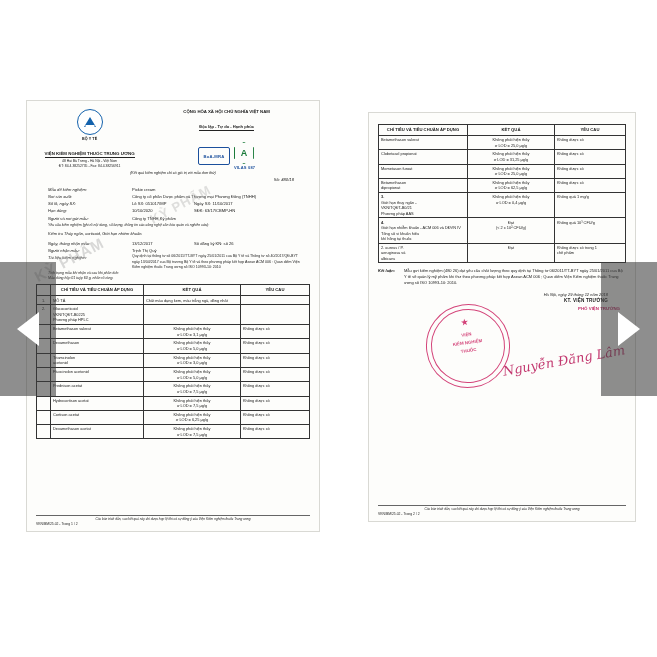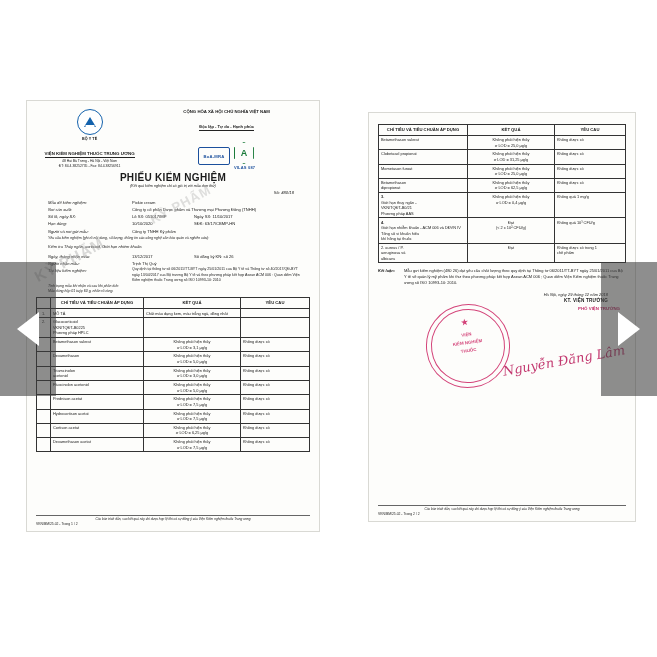--- a/index.html
+++ b/index.html
@@ -416,21 +416,20 @@
           <div class="badges">
             <div class="badge-bluebox">BoA-MRA</div>
             <div>
               <div class="badge-hex">A</div>
               <div class="badge-vilas">VILAS 087</div>
             </div>
           </div>
         </div>
       </div>
 
-      <div class="title-main">PHIẾU KIỂM NGHIỆM</div>
       <div class="title-sub">(Kết quả kiểm nghiệm chỉ có giá trị với mẫu đơn thử)</div>
       <div class="title-no">
         <span>Số:</span>
         <i>480/18</i>
       </div>
 
       <div class="meta">
         <div class="meta-row">
           <div class="lbl">Mẫu để kiểm nghiệm:</div>
           <div class="val">Pixkie cream</div>

